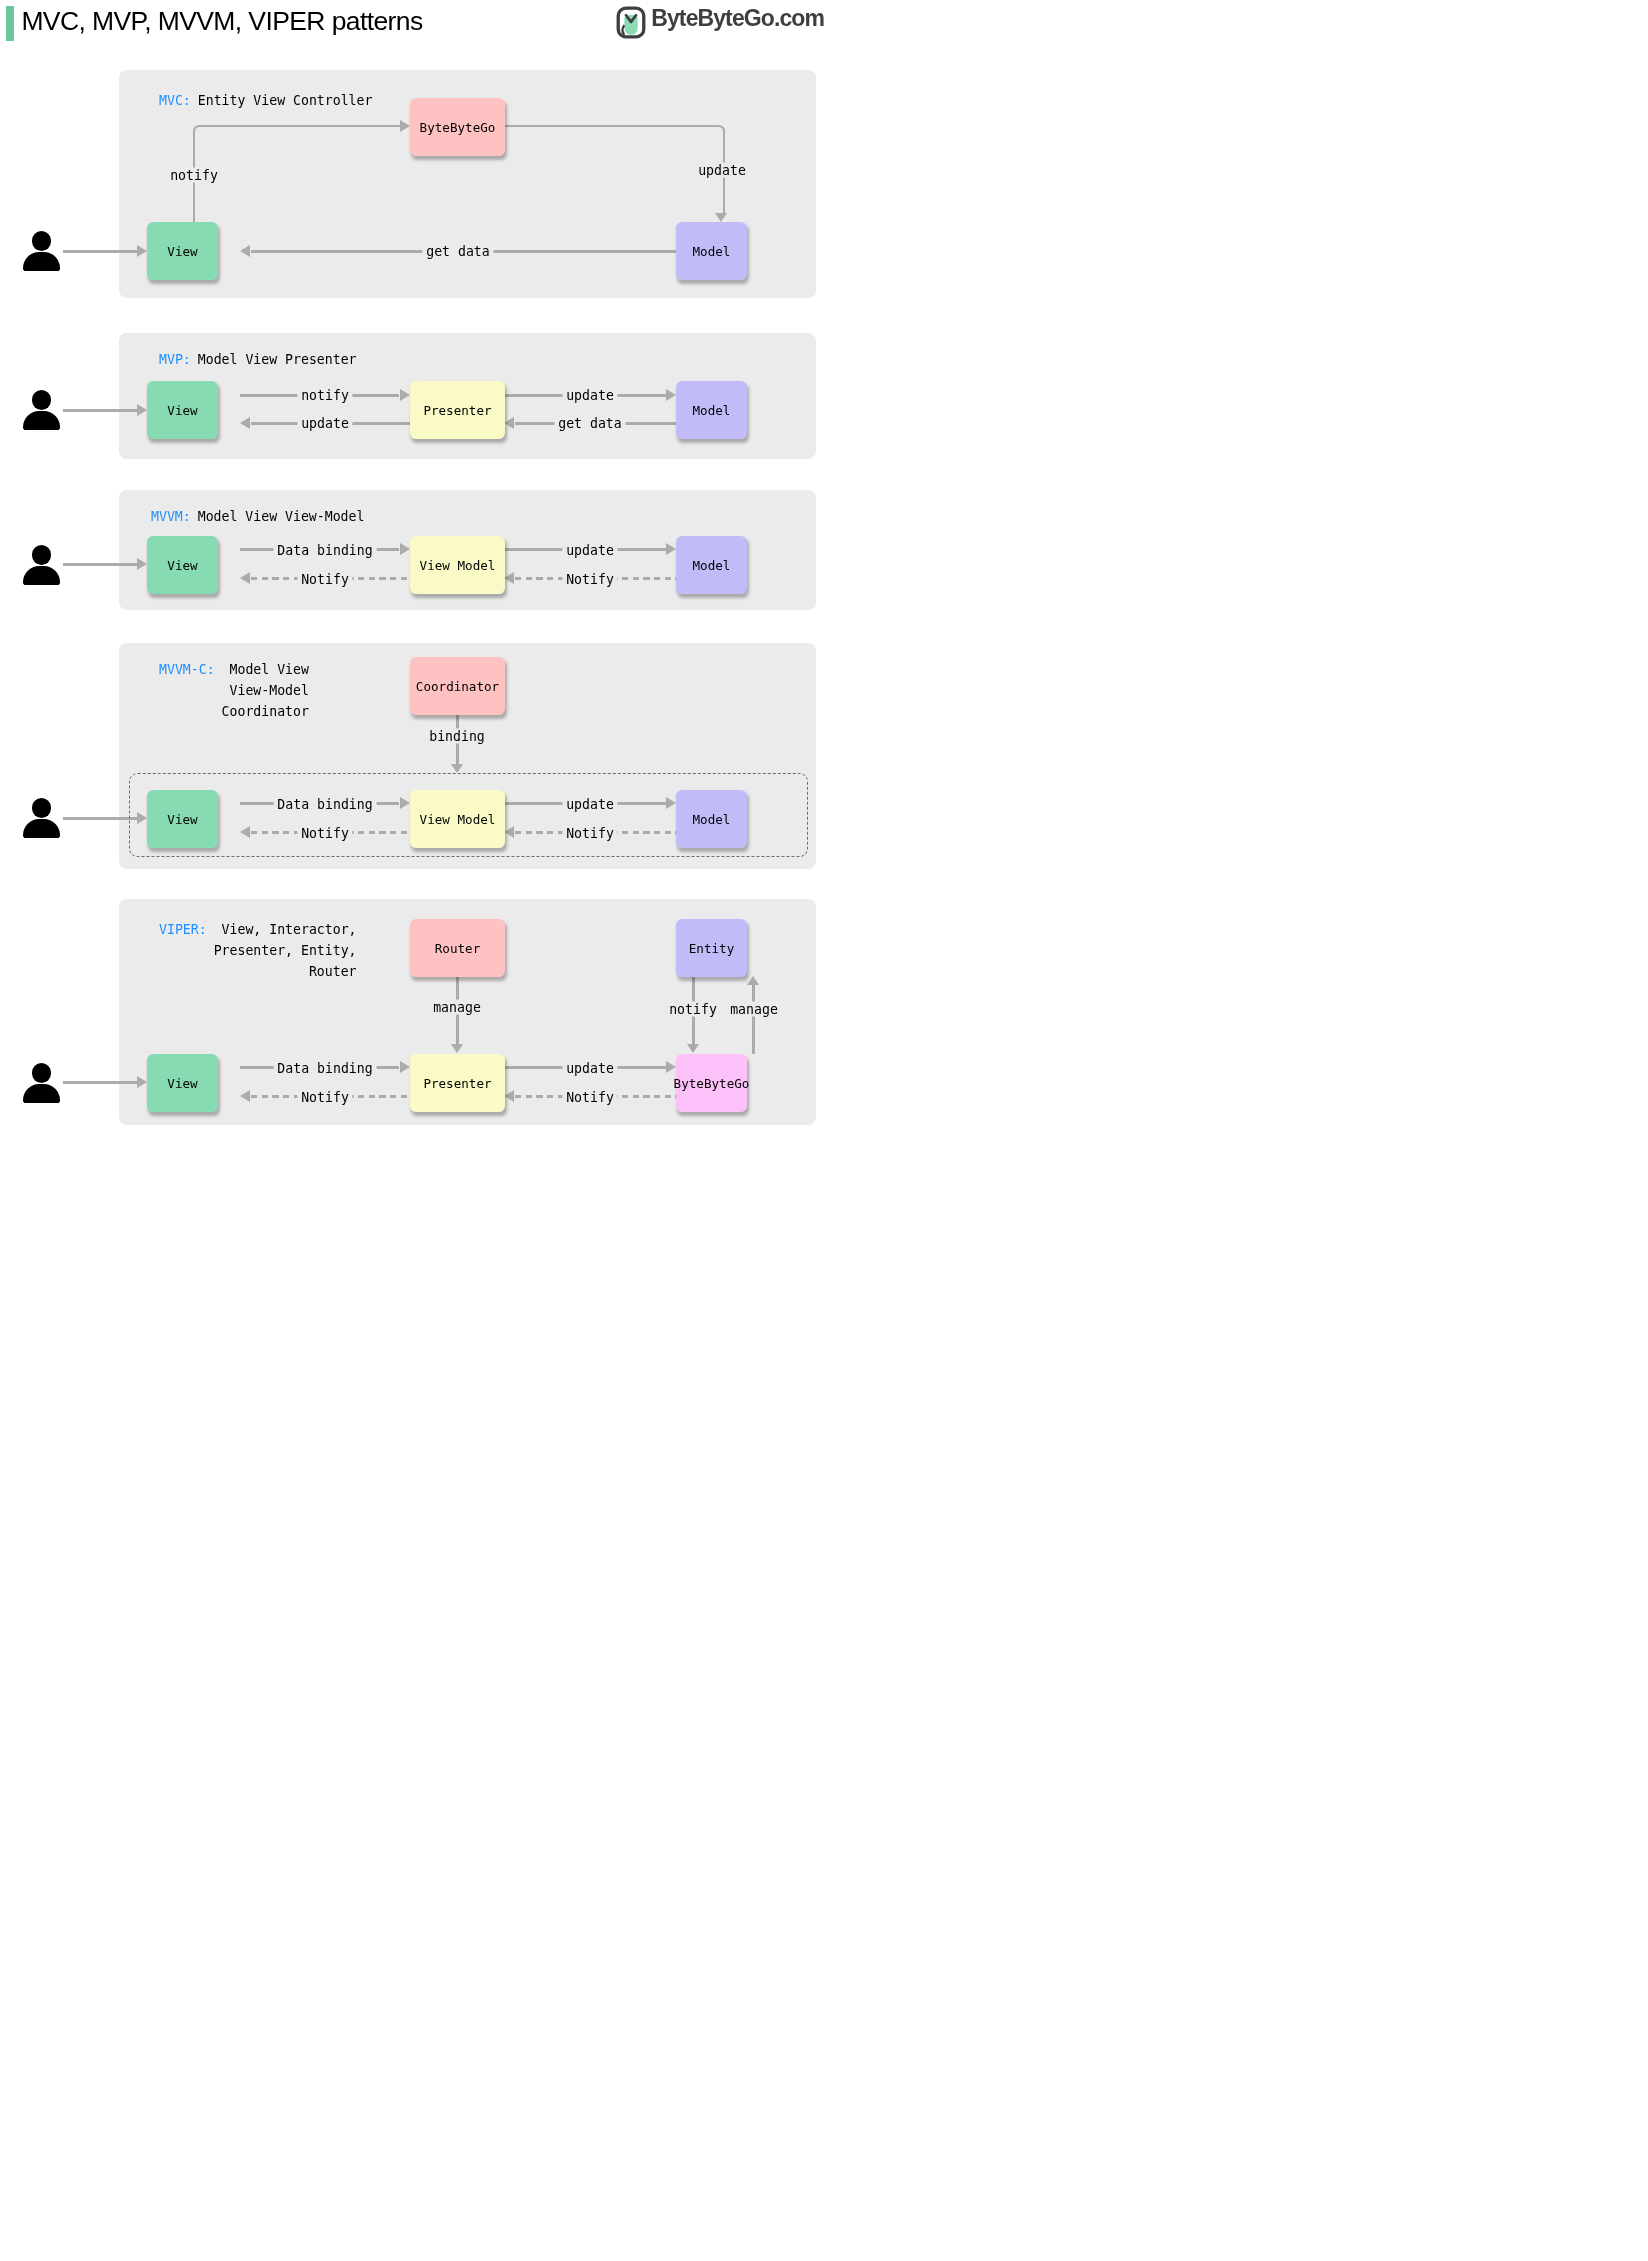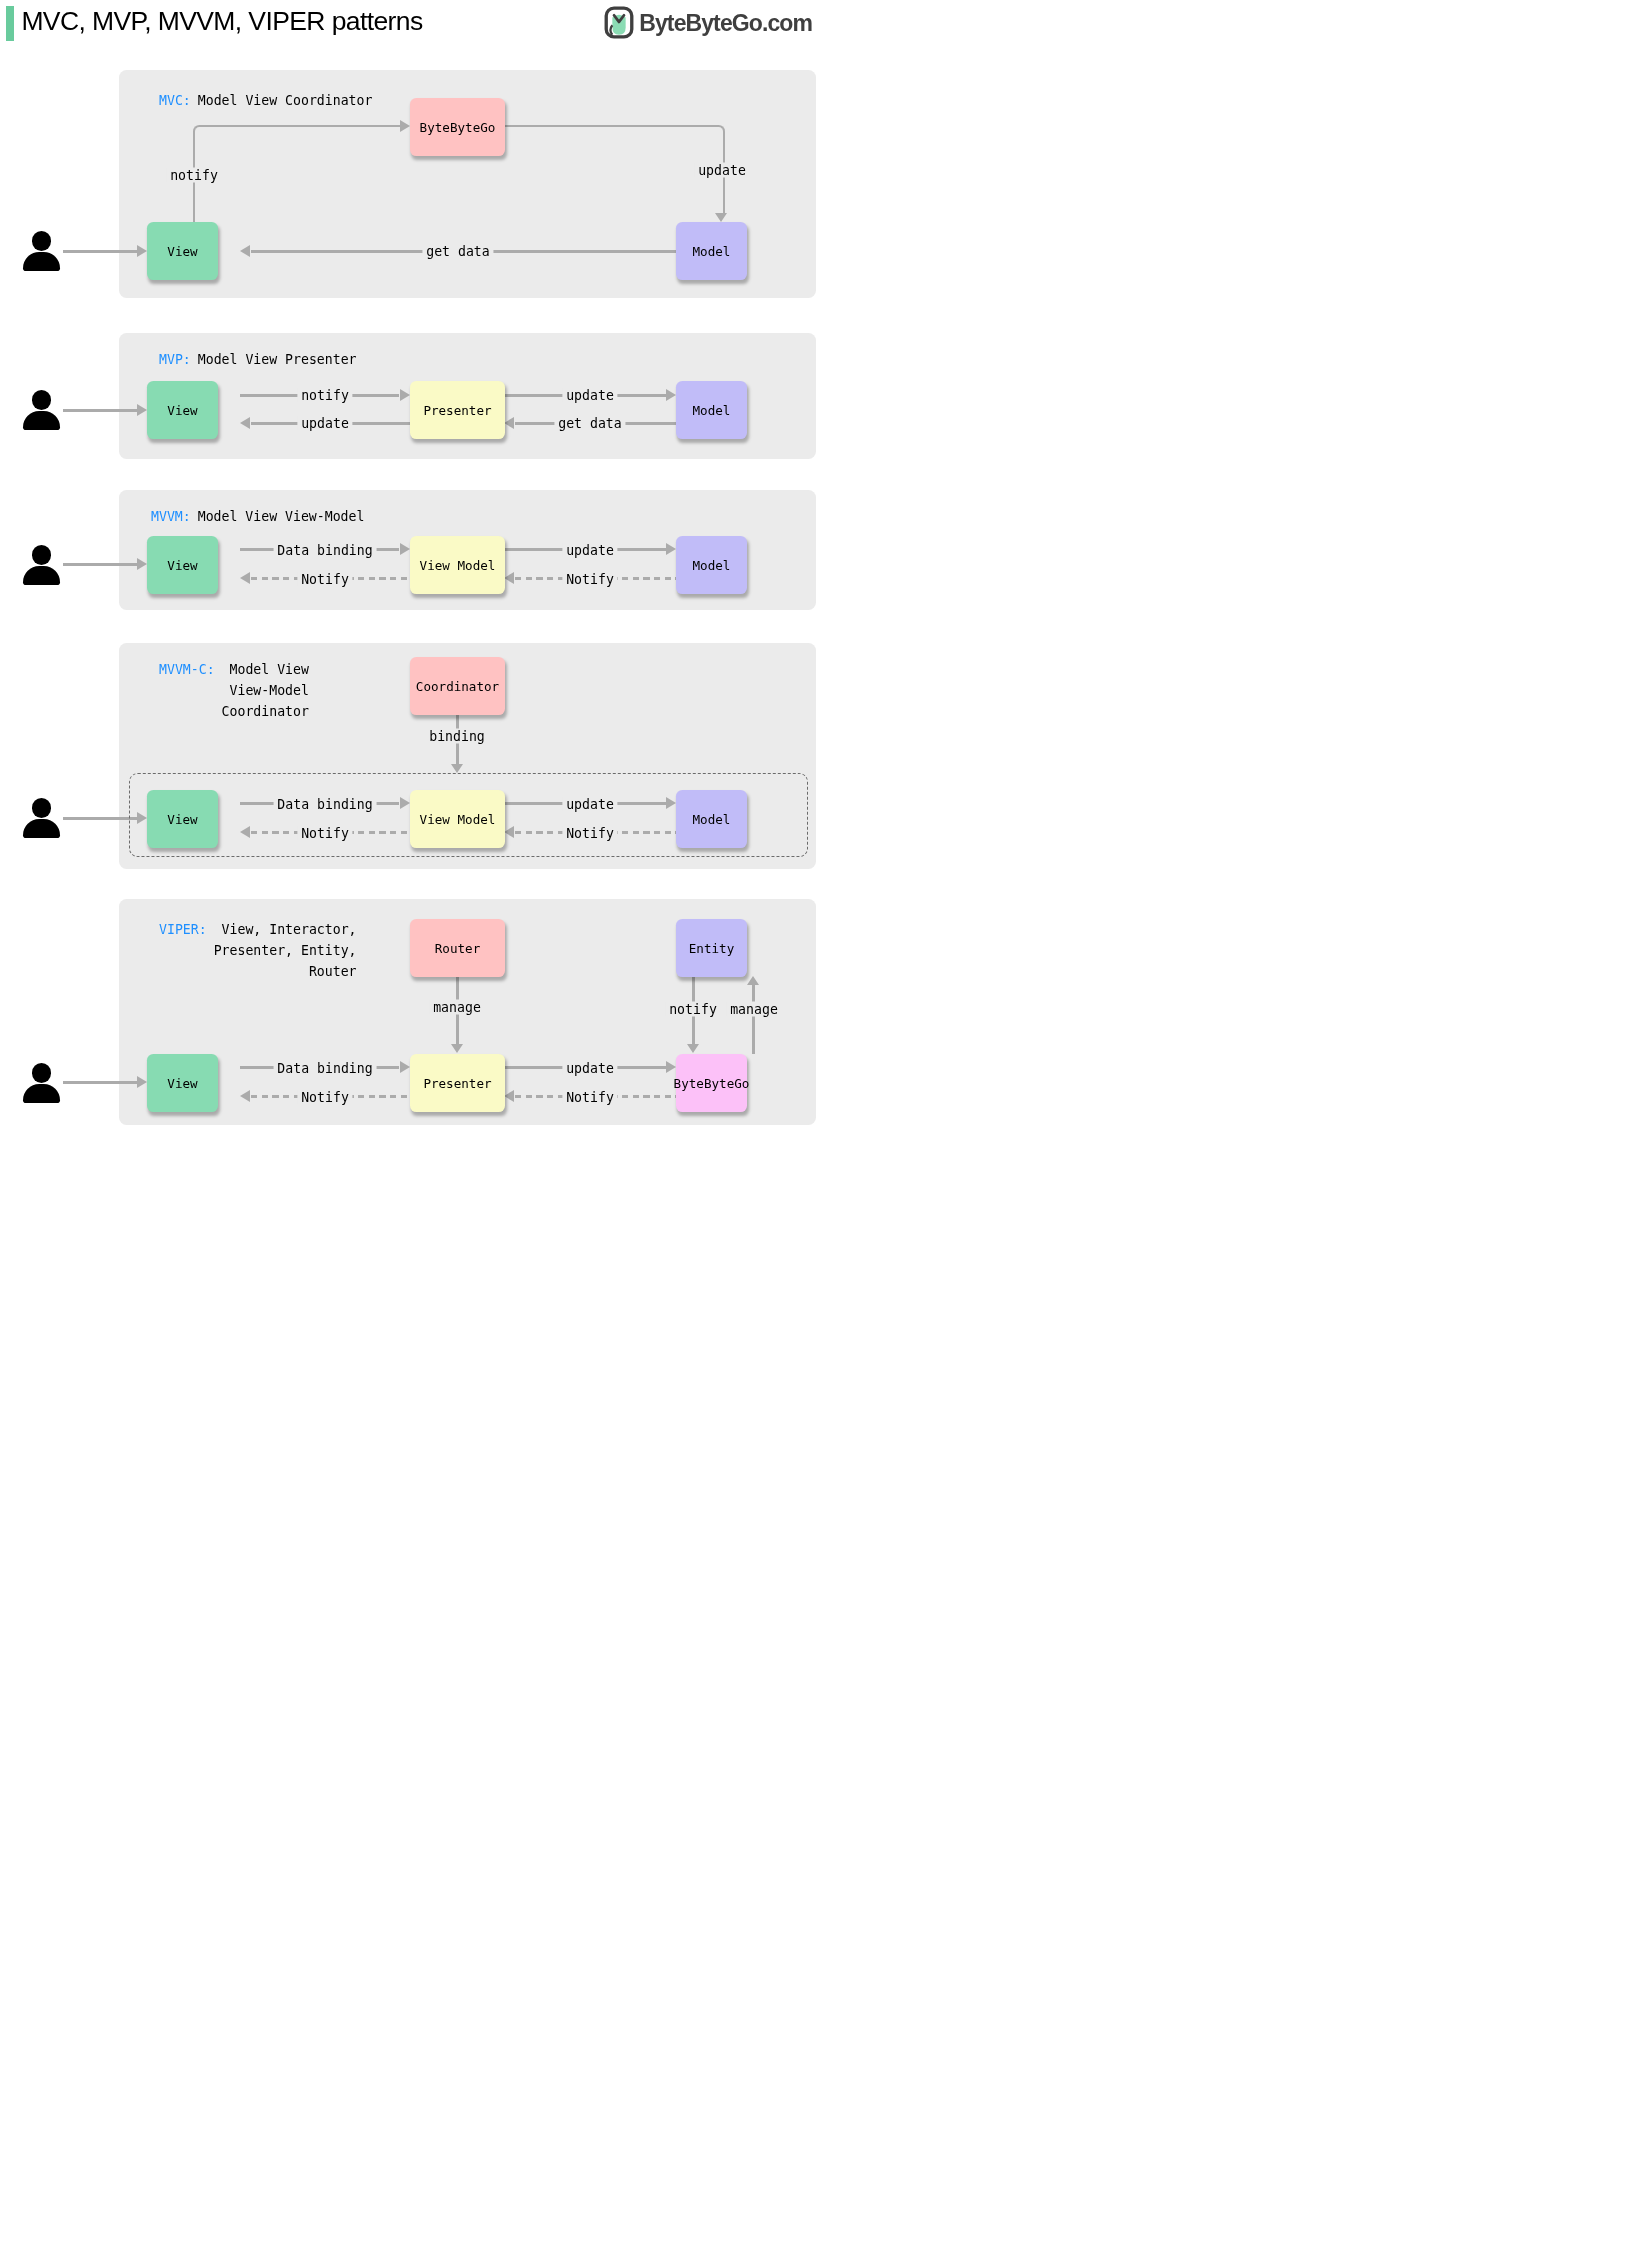--- a/index.html
+++ b/index.html
@@ -8,21 +8,21 @@
     --box-yellow:#fafac6; --box-magenta:#fcc1f8;
     --tag-blue:#1e8fff; --accent-green:#69cb9d; --logo-dark:#3f3f3f; --text:#000000;
   }
   html,body{margin:0;padding:0;background:#fff;}
   #canvas{position:relative;width:824px;height:1131px;background:#fff;overflow:hidden;
           font-family:"DejaVu Sans Mono",monospace;color:var(--text);}
   
   .accent-bar{position:absolute;left:5.7px;top:5.7px;width:8.2px;height:35px;background:var(--accent-green);}
   .page-title{position:absolute;left:21.4px;top:6.3px;font-family:"Liberation Sans",sans-serif;
               font-size:26.5px;font-weight:500;letter-spacing:-0.6px;color:#000;white-space:nowrap;}
-  .logo{position:absolute;right:12px;top:5px;display:flex;align-items:center;gap:5px;}
+  .logo{position:absolute;right:0;top:5px;display:flex;align-items:flex-start;gap:5px;}
   .logo-text{font-family:"Liberation Sans",sans-serif;font-weight:700;font-size:23px;
              letter-spacing:-0.9px;color:var(--logo-dark);white-space:nowrap;}
   
   .panel{position:absolute;left:119px;width:697px;background:var(--panel);border-radius:7.6px;}
   
   .sec-title{position:absolute;font-size:13.2px;display:flex;line-height:21px;z-index:6;}
   .tag{color:var(--tag-blue);margin-right:7px;white-space:pre;}
   .t-lines{text-align:right;}
   .t-lines div{white-space:pre;}
   .subtitle{white-space:pre;}
@@ -73,21 +73,21 @@
   </div>
 
   <div class="panel" style="top:70px;height:228px;"></div>
   <div class="panel" style="top:333px;height:126px;"></div>
   <div class="panel" style="top:490px;height:120px;"></div>
   <div class="panel" style="top:643px;height:226px;"></div>
   <div class="panel" style="top:899px;height:226px;"></div>
 
   <div class="sec-title" style="left:159px;top:90px;">
     <span class="tag">MVC:</span>
-    <span class="subtitle">Model View Coordinator</span>
+    <span class="subtitle">Entity View Controller</span>
   </div>
 
   <div class="person" style="left:21.4px;top:231px;">
     <div class="p-head"></div>
     <div class="p-body"></div>
   </div>
   <div class="line-h" style="left:63px;top:250px;width:74px;"></div>
   <div class="head h-right" style="left:137px;top:245px;"></div>
 
   <div class="elbow-tl" style="left:193px;top:125px;width:207px;height:97px;"></div>

